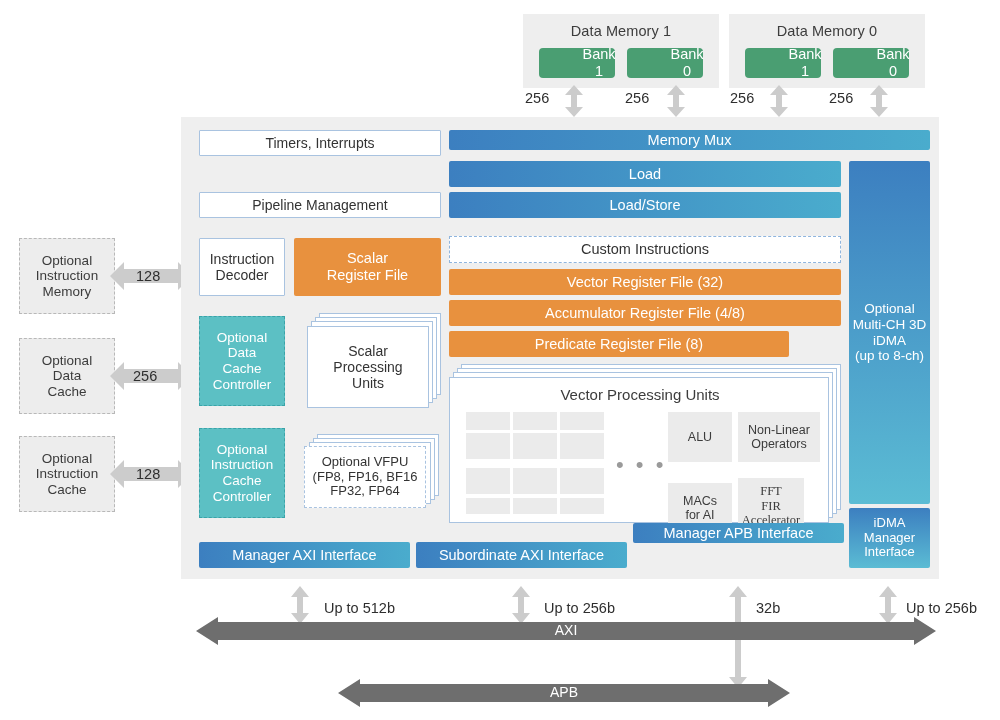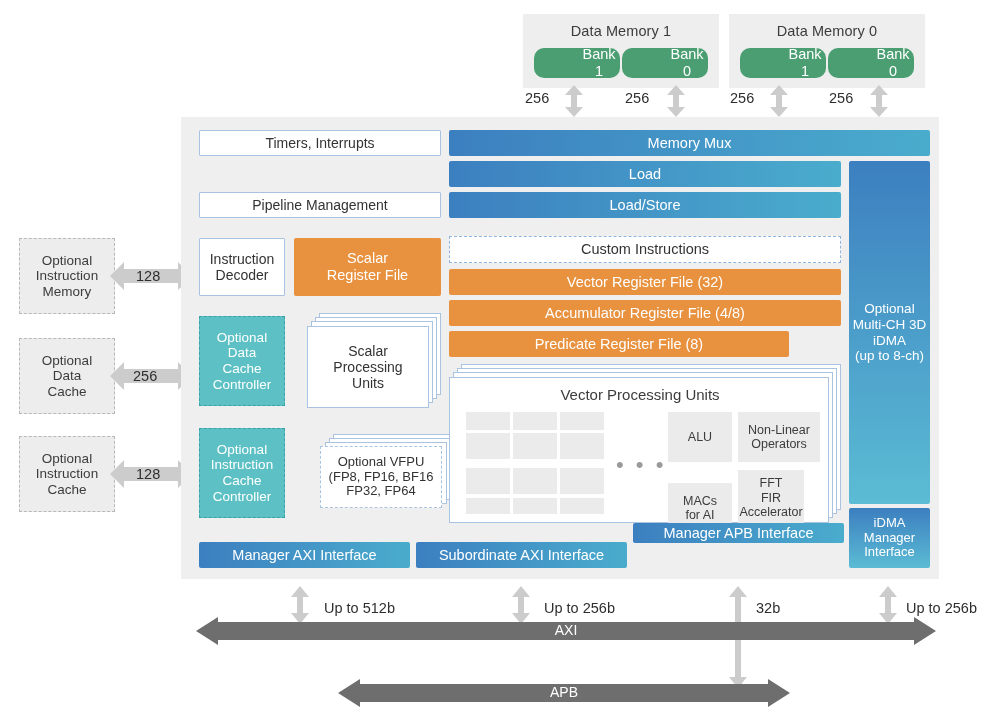--- a/index.html
+++ b/index.html
@@ -23,21 +23,21 @@
     display: flex; align-items: center; justify-content: space-around;
     flex-direction: column;
   }
   .mem-title {
     color: #3c3c3c; font-size: 14.5px; width: 100%;
     text-align: center; padding-top: 7px; letter-spacing: .1px;
   }
   .mem-banks { display: flex; width: 100%; justify-content: space-around; padding: 6px 10px 9px 10px; }
   .bank {
     background: #4a9e72; color: #ffffff; font-size: 14.5px;
-    width: 86px; height: 30px; border-radius: 10px; padding-left: 44px;
+    width: 76px; height: 30px; border-radius: 4px; padding-left: 44px;
   }
 
   
   .panel { background: #efefef; }
 
   
   .wbox {
     background: #ffffff; border: 1px solid #a9c3e0;
     color: #333333; font-size: 14px; border-radius: 1px;
   }
@@ -161,21 +161,21 @@
   <svg class="hArrow" width="82" height="34" style="left:110px; top:457px;">
     <polygon points="0,17 14,3 14,10 68,10 68,3 82,17 68,31 68,24 14,24 14,31" fill="#cccccc"></polygon>
   </svg>
   <div class="numlbl-dark" style="left:136px; top:466px;">128</div>
 
   <div class="abs panel" style="left:181px; top:117px; width:758px; height:462px;"></div>
 
   <div class="abs wbox center" style="left:199px; top:130px; width:242px; height:26px;">Timers, Interrupts</div>
   <div class="abs wbox center" style="left:199px; top:192px; width:242px; height:26px;">Pipeline Management</div>
 
-  <div class="abs bluebar center" style="left:449px; top:130px; width:481px; height:26px;">Memory Mux</div>
+  <div class="abs bluebar center" style="left:449px; top:130px; width:481px; height:20px;">Memory Mux</div>
   <div class="abs bluebar center" style="left:449px; top:161px; width:392px; height:26px;">Load</div>
   <div class="abs bluebar center" style="left:449px; top:192px; width:392px; height:26px;">Load/Store</div>
 
   <div class="abs wbox center" style="left:199px; top:238px; width:86px; height:58px; white-space:pre-line;">Instruction
 Decoder</div>
   <div class="abs orangebar center" style="left:294px; top:238px; width:147px; height:58px; white-space:pre-line;">Scalar
 Register File</div>
 
   <div class="abs dashedbox center" style="left:449px; top:236px; width:392px; height:27px;">Custom Instructions</div>
   <div class="abs orangebar center" style="left:449px; top:269px; width:392px; height:26px;">Vector Register File (32)</div>
@@ -194,21 +194,21 @@
     <div class="front center" style="left:0px; top:13px; width:122px; height:82px; font-size:14px; white-space:pre-line;">Scalar
 Processing
 Units</div>
   </div>
 
   <div class="abs tealbox center" style="left:199px; top:428px; width:86px; height:90px; white-space:pre-line;">Optional
 Instruction
 Cache
 Controller</div>
 
-  <div class="stack" style="left:320px; top:434px; width:137px; height:82px;">
+  <div class="stack" style="left:304px; top:434px; width:137px; height:82px;">
     <div class="sheet" style="left:13px; top:0px; width:122px; height:62px;"></div>
     <div class="sheet" style="left:9px;  top:4px; width:122px; height:62px;"></div>
     <div class="sheet" style="left:5px;  top:8px; width:122px; height:62px;"></div>
     <div class="front dash center" style="left:0px; top:12px; width:122px; height:62px; font-size:13px; white-space:pre-line;">Optional VFPU
 (FP8, FP16, BF16
 FP32, FP64</div>
   </div>
 
   <div class="stack" style="left:449px; top:364px; width:392px; height:160px;">
     <div class="sheet" style="left:12px; top:0px; width:380px; height:146px;"></div>
@@ -234,21 +234,21 @@
       <div class="vpu-cell" style="left:63px;  top:120px; width:44px; height:16px;"></div>
       <div class="vpu-cell" style="left:110px; top:120px; width:44px; height:16px;"></div>
 
       <div class="ellipsis" style="left:166px; top:74px;">• • •</div>
 
       <div class="vpu-lbl center" style="left:218px; top:34px; width:64px; height:50px; white-space:pre-line;">ALU</div>
       <div class="vpu-lbl center" style="left:288px; top:34px; width:82px; height:50px; white-space:pre-line;">Non-Linear
 Operators</div>
       <div class="vpu-lbl center" style="left:218px; top:77px; width:64px; height:50px; white-space:pre-line;margin-top:28px;">MACs
 for AI</div>
-      <div class="vpu-lbl center" style="left:288px; top:92px; width:66px; height:56px; white-space:pre-line;">FFT
+      <div class="vpu-lbl center" style="left:288px; top:100px; width:66px; height:56px; white-space:pre-line;font-family:Liberation Serif, serif;">FFT
 FIR
 Accelerator</div>
     </div>
   </div>
 
   <div class="abs idma center" style="left:849px; top:161px; width:81px; height:343px; white-space:pre-line;">Optional
 Multi-CH 3D
 iDMA
 (up to 8-ch)</div>
   <div class="abs idma-mgr center" style="left:849px; top:508px; width:81px; height:60px; white-space:pre-line;">iDMA

